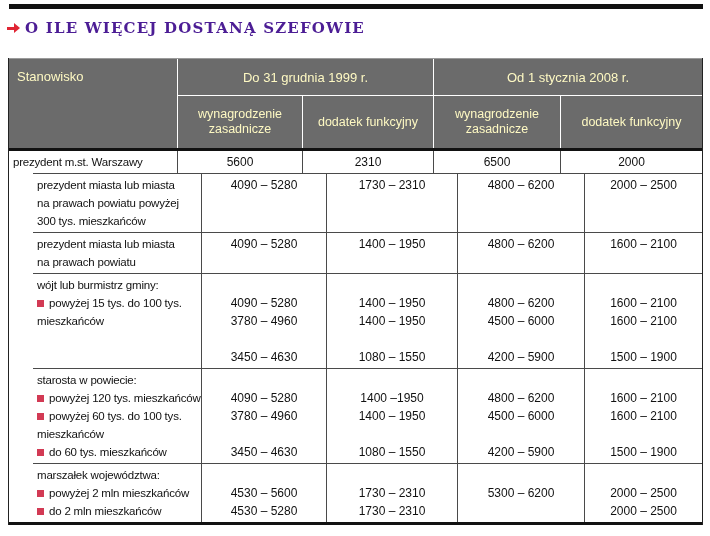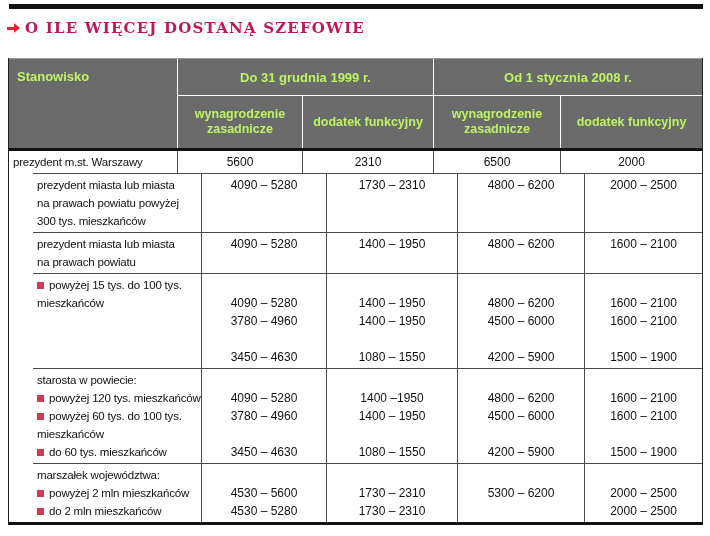--- a/index.html
+++ b/index.html
@@ -11,32 +11,32 @@
   .page{position:relative;width:710px;height:536px;}
 
   .top-rule{position:absolute;left:9px;top:4px;width:694px;height:5px;background:#111;}
 
   .title-row{position:absolute;left:7px;top:19px;display:flex;align-items:center;}
   .arrow{display:inline-flex;align-items:center;margin-right:5px;}
   .arrow .bar{width:7px;height:3px;background:#e02634;}
   .arrow .head{width:0;height:0;border-left:6px solid #e02634;border-top:5px solid transparent;border-bottom:5px solid transparent;}
   h1.title{
     margin:0;font-family:"DejaVu Serif","Liberation Serif",serif;
-    font-size:15px;font-weight:bold;letter-spacing:1.2px;color:#be185d;
+    font-size:15px;font-weight:bold;letter-spacing:1.2px;color:#4c1d95;
     text-transform:uppercase;white-space:nowrap;
   }
 
   .table{position:absolute;left:8px;top:58px;width:695px;
     border-left:1px solid #222;border-right:1px solid #222;box-sizing:border-box;}
 
   
   .thead{display:grid;grid-template-columns:168px 124px 130px 126px 1fr;
     grid-template-rows:36px 52px;gap:1px;background:#fff;
     border-top:1px solid #9a9a9a;}
-  .hc{background:#6b6b6b;color:#bef264;font-weight:bold;}
+  .hc{background:#6b6b6b;color:#fef9c3;font-weight:normal;}
   .h-stan{grid-column:1;grid-row:1/3;font-size:13px;padding:10px 0 0 8px;}
   .h-period{display:flex;align-items:center;justify-content:center;font-size:13px;}
   .h-p1{grid-column:2/4;grid-row:1;}
   .h-p2{grid-column:4/6;grid-row:1;}
   .h-sub{display:flex;align-items:center;justify-content:center;text-align:center;
     font-size:12.5px;line-height:15px;padding:0 6px;}
   .h-s1{grid-column:2;grid-row:2;}
   .h-s2{grid-column:3;grid-row:2;}
   .h-s3{grid-column:4;grid-row:2;}
   .h-s4{grid-column:5;grid-row:2;}
@@ -145,20 +145,21 @@
           <div class="line val"></div>
         </div>
         <div class="cell">
           <div class="line val">1600 – 2100</div>
           <div class="line val"></div>
         </div>
       </div>
 
       <div class="trow">
         <div class="cell labels">
+          <div class="line lbl">wójt lub burmistrz gminy:</div>
           <div class="line lbl"><span class="sq"></span><span>powyżej 15 tys. do 100 tys.</span></div>
           <div class="line lbl">mieszkańców</div>
         </div>
         <div class="cell">
           <div class="line val"></div>
           <div class="line val">4090 – 5280</div>
           <div class="line val">3780 – 4960</div>
           <div class="line val"></div>
           <div class="line val">3450 – 4630</div>
         </div>

